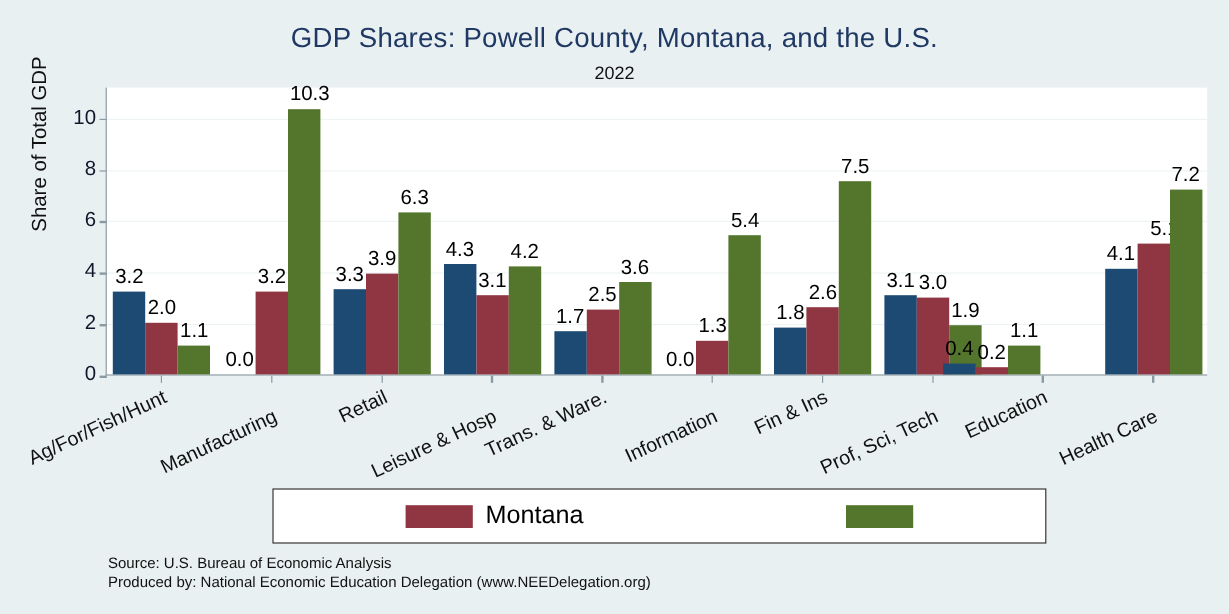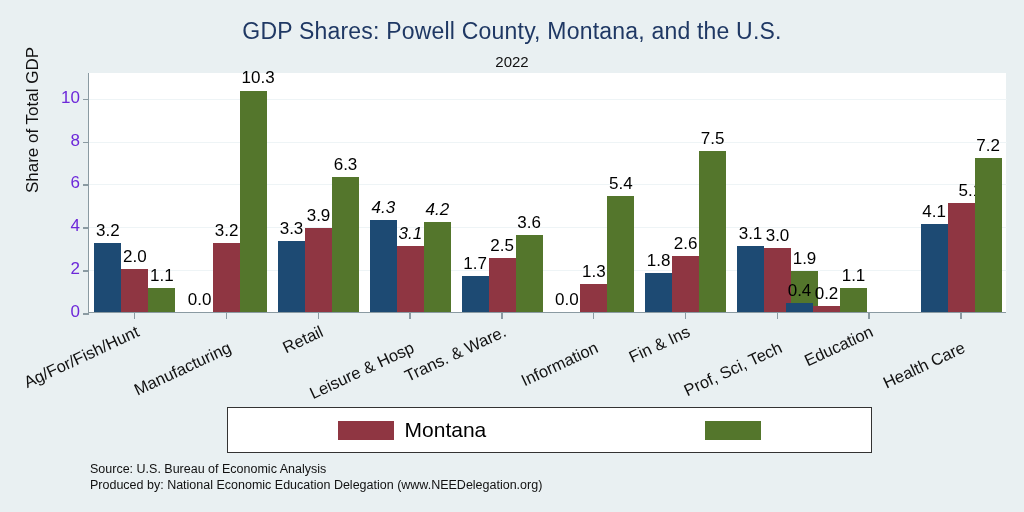--- a/index.html
+++ b/index.html
@@ -83,21 +83,21 @@
     width: 1024px;
     height: 240px;
     pointer-events: none;
   }
   #ytick-labels .ytl {
     position: absolute;
     left: 44px;
     width: 36px;
     text-align: right;
     font-size: 17px;
-    color: #6d28d9;
+    color: #0f172a;
   }
 
   
   .bar-group {
     position: absolute;
     bottom: 0;
     height: 100%;
   }
   .bar {
     position: absolute;
@@ -215,21 +215,21 @@
       <div class="bar-label" style="left: 46.5px; bottom: 224px; text-align: right;">10.3</div>
     </div>
     <div class="bar-group" style="left: 189px; width: 81px;">
       <div class="bar" title="Powell — Retail: 3.3" style="left: 0px; height: 70.7143px; background: rgb(29, 74, 115);"></div>
       <div class="bar-label" style="left: -7.5px; bottom: 72.7143px;">3.3</div>
       <div class="bar" title="Montana — Retail: 3.9" style="left: 27px; height: 83.5714px; background: rgb(143, 54, 66);"></div>
       <div class="bar-label" style="left: 19.5px; bottom: 85.5714px;">3.9</div>
       <div class="bar" title="United States — Retail: 6.3" style="left: 54px; height: 135px; background: rgb(84, 118, 44);"></div>
       <div class="bar-label" style="left: 46.5px; bottom: 137px;">6.3</div>
     </div>
-    <div class="bar-group" style="left: 280.8px; width: 81px; font-style: italic;">
+    <div class="bar-group" style="left: 280.8px; width: 81px;">
       <div class="bar" title="Powell — Leisure &amp; Hosp: 4.3" style="left: 0px; height: 92.1429px; background: rgb(29, 74, 115);"></div>
       <div class="bar-label" style="left: -7.5px; bottom: 94.1429px;">4.3</div>
       <div class="bar" title="Montana — Leisure &amp; Hosp: 3.1" style="left: 27px; height: 66.4286px; background: rgb(143, 54, 66);"></div>
       <div class="bar-label" style="left: 19.5px; bottom: 68.4286px;">3.1</div>
       <div class="bar" title="United States — Leisure &amp; Hosp: 4.2" style="left: 54px; height: 90px; background: rgb(84, 118, 44);"></div>
       <div class="bar-label" style="left: 46.5px; bottom: 92px;">4.2</div>
     </div>
     <div class="bar-group" style="left: 372.6px; width: 81px;">
       <div class="bar" title="Powell — Trans. &amp; Ware.: 1.7" style="left: 0px; height: 36.4286px; background: rgb(29, 74, 115);"></div>
       <div class="bar-label" style="left: -7.5px; bottom: 38.4286px;">1.7</div>

